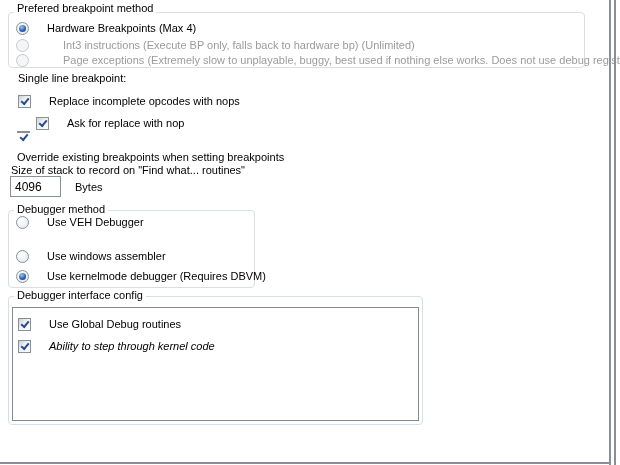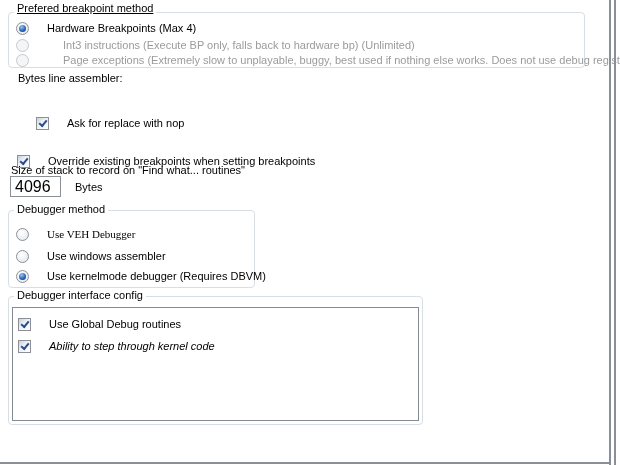--- a/index.html
+++ b/index.html
@@ -42,73 +42,77 @@
     background:linear-gradient(135deg, #c9d2d9 0%, #eaf0f4 40%, #ffffff 100%);
   }
   .checkbox.checked::after {
     content:""; position:absolute; left:2px; top:2px; width:6px; height:3px;
     border-left:2px solid #2b4a8b; border-bottom:2px solid #2b4a8b;
     transform:rotate(-50deg);
   }
   .disabled-text { color:#9b9b9b;margin-left:16px; }
   .edit {
     position:absolute; box-sizing:border-box; border:1px solid #8b9097;
-    font-family:"Liberation Sans", sans-serif; font-size:16px; color:#000;
+    font-family:"Liberation Sans", sans-serif; font-size:12px; color:#000;
     padding:2px 4px; background:#fff; outline:none;
   }
   .inner-panel {
     position:absolute; box-sizing:border-box; border:1px solid #848a90; background:#ffffff;
   }
   .vline { position:absolute; top:0; width:2px; height:465px; background:#8a8e99; }
   .hline { position:absolute; left:0; top:462px; width:610px; height:2px; background:#8a8e99; }
 </style>
 </head>
 <body>
 
 <div class="screen">
 
   <div class="groupbox" style="left:8px; top:12px; width:577px; height:56px;"></div>
-  <span class="gb-title" style="left:14px; top:2px;text-decoration:underline;">Prefered breakpoint method</span>
+  <span class="gb-title" style="left:14px; top:2px;">Prefered breakpoint method</span>
 
   <div class="row" style="left:16px; top:22px;">
     <span class="radio selected"></span>
     <span>Hardware Breakpoints (Max 4)</span>
   </div>
 
   <div class="row" style="left:16px; top:39px;">
     <span class="radio disabled"></span>
     <span class="disabled-text">Int3 instructions (Execute BP only, falls back to hardware bp) (Unlimited)</span>
   </div>
 
   <div class="row" style="left:16px; top:54px;">
     <span class="radio disabled"></span>
     <span class="disabled-text">Page exceptions (Extremely slow to unplayable, buggy, best used if nothing else works. Does not use debug registers)</span>
   </div>
 
-  <span class="lbl" style="left:18px; top:72px;">Bytes line assembler:</span>
+  <span class="lbl" style="left:18px; top:72px;">Single line breakpoint:</span>
 
+  <div class="row" style="left:18px; top:95px;">
+    <span class="checkbox checked"></span>
+    <span>Replace incomplete opcodes with nops</span>
+  </div>
 
   <div class="row" style="left:36px; top:117px;">
     <span class="checkbox checked"></span>
     <span>Ask for replace with nop</span>
   </div>
 
-  <div class="row" style="left:17px; top:155px;">
+  <div class="row" style="left:17px; top:131px;flex-direction:column;">
     <span class="checkbox checked"></span>
     <span>Override existing breakpoints when setting breakpoints</span>
   </div>
 
   <span class="lbl" style="left:11px; top:164px;">Size of stack to record on "Find what... routines"</span>
   <input class="edit" style="left: 10px; top: 176px; width: 51px; height: 21px;" type="text" value="4096">
   <span class="lbl" style="left:75px; top:181px;">Bytes</span>
 
   <div class="groupbox" style="left:8px; top:210px; width:247px; height:78px;"></div>
   <span class="gb-title" style="left:14px; top:203px;">Debugger method</span>
 
-  <div class="row" style="left:16px; top:228px;font-family:Liberation Serif, serif;">
+  <div class="row" style="left:16px; top:216px;">
     <span class="radio"></span>
     <span>Use VEH Debugger</span>
   </div>
 
   <div class="row" style="left:16px; top:250px;">
     <span class="radio"></span>
     <span>Use windows assembler</span>
   </div>
 
   <div class="row" style="left:16px; top:270px;">

